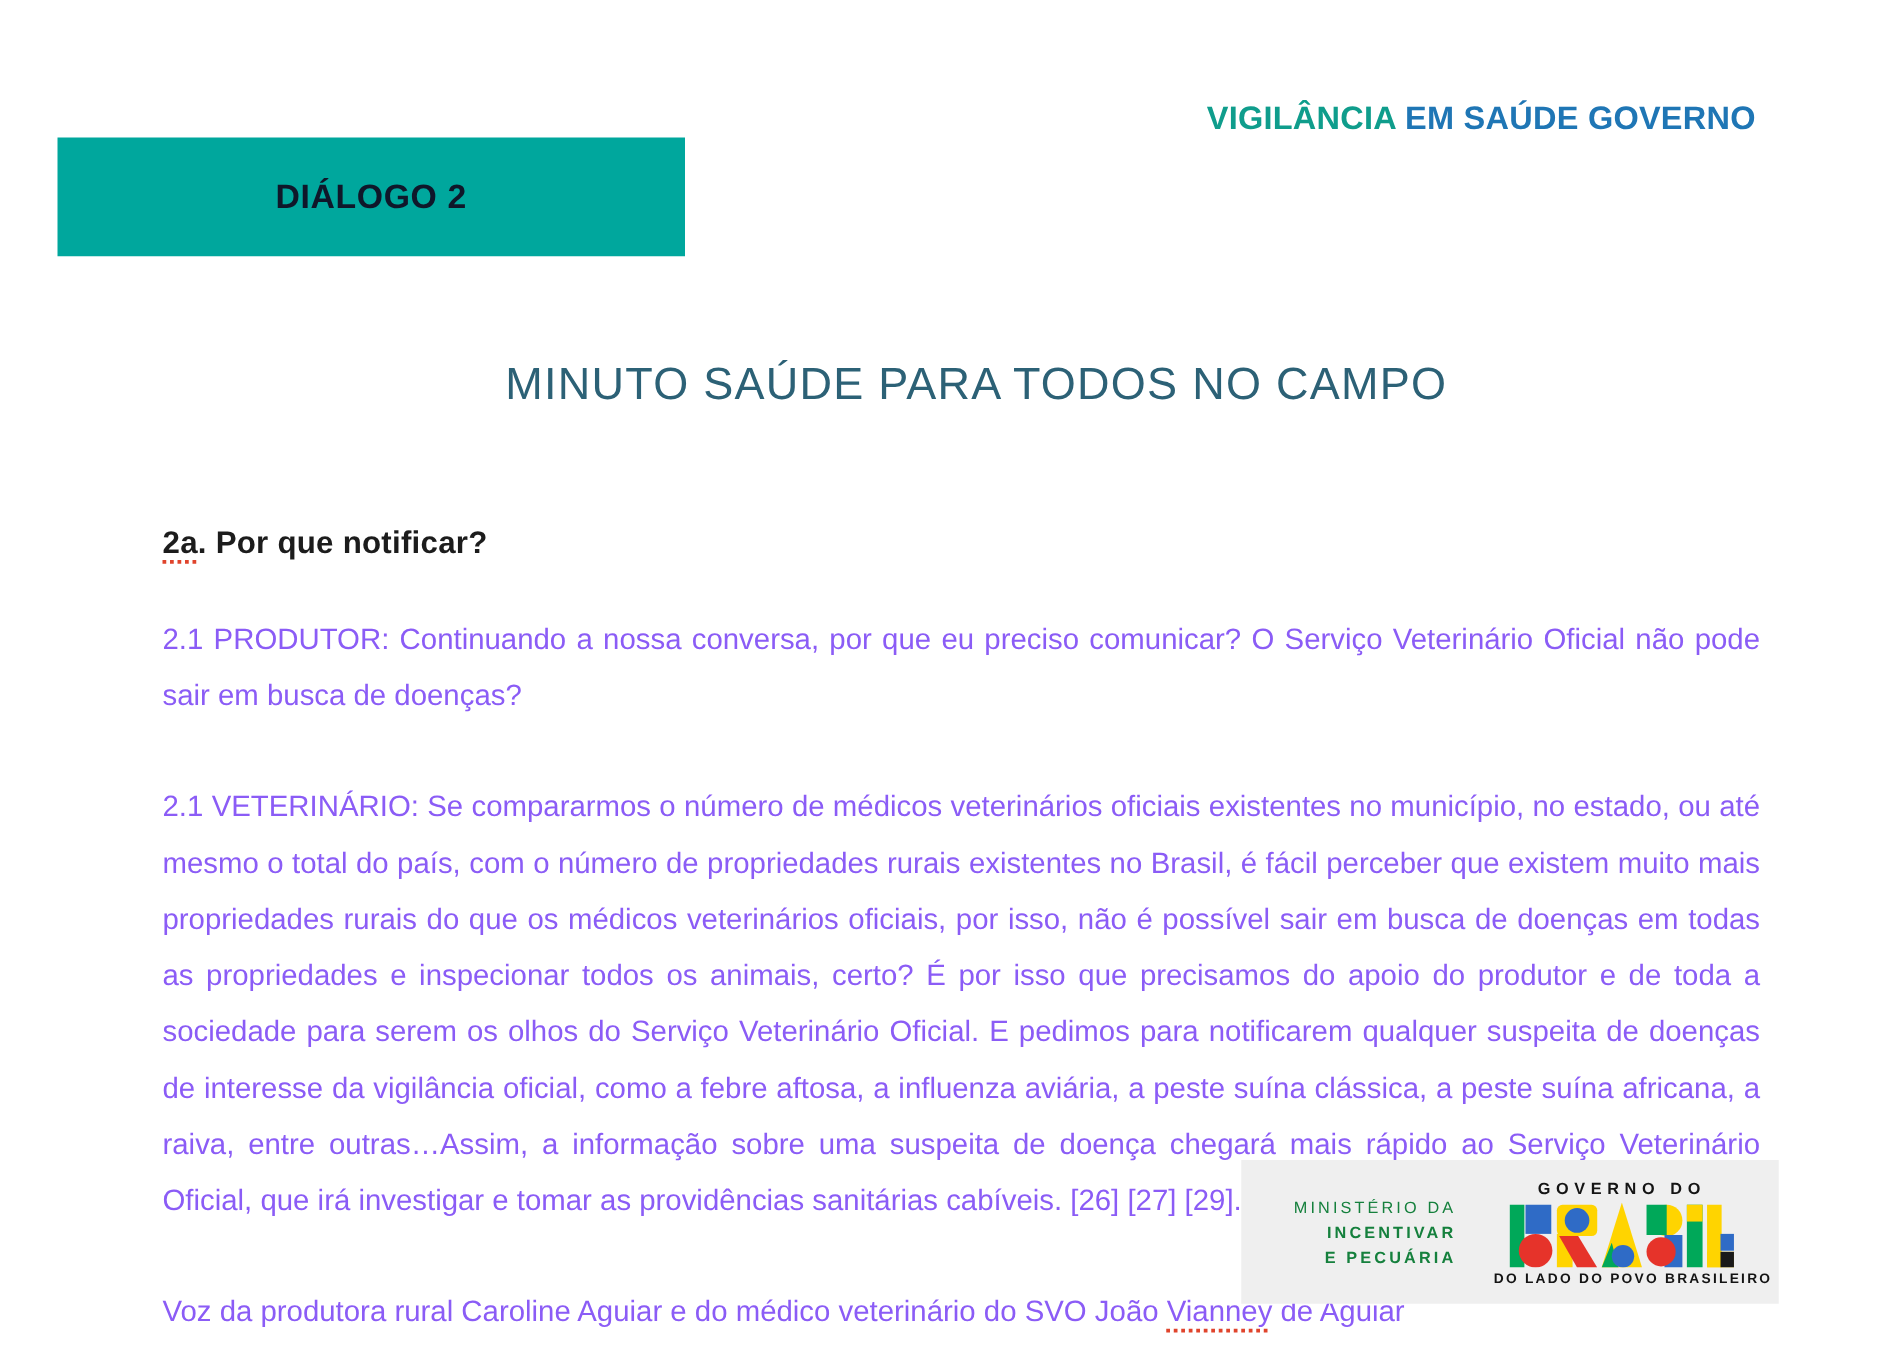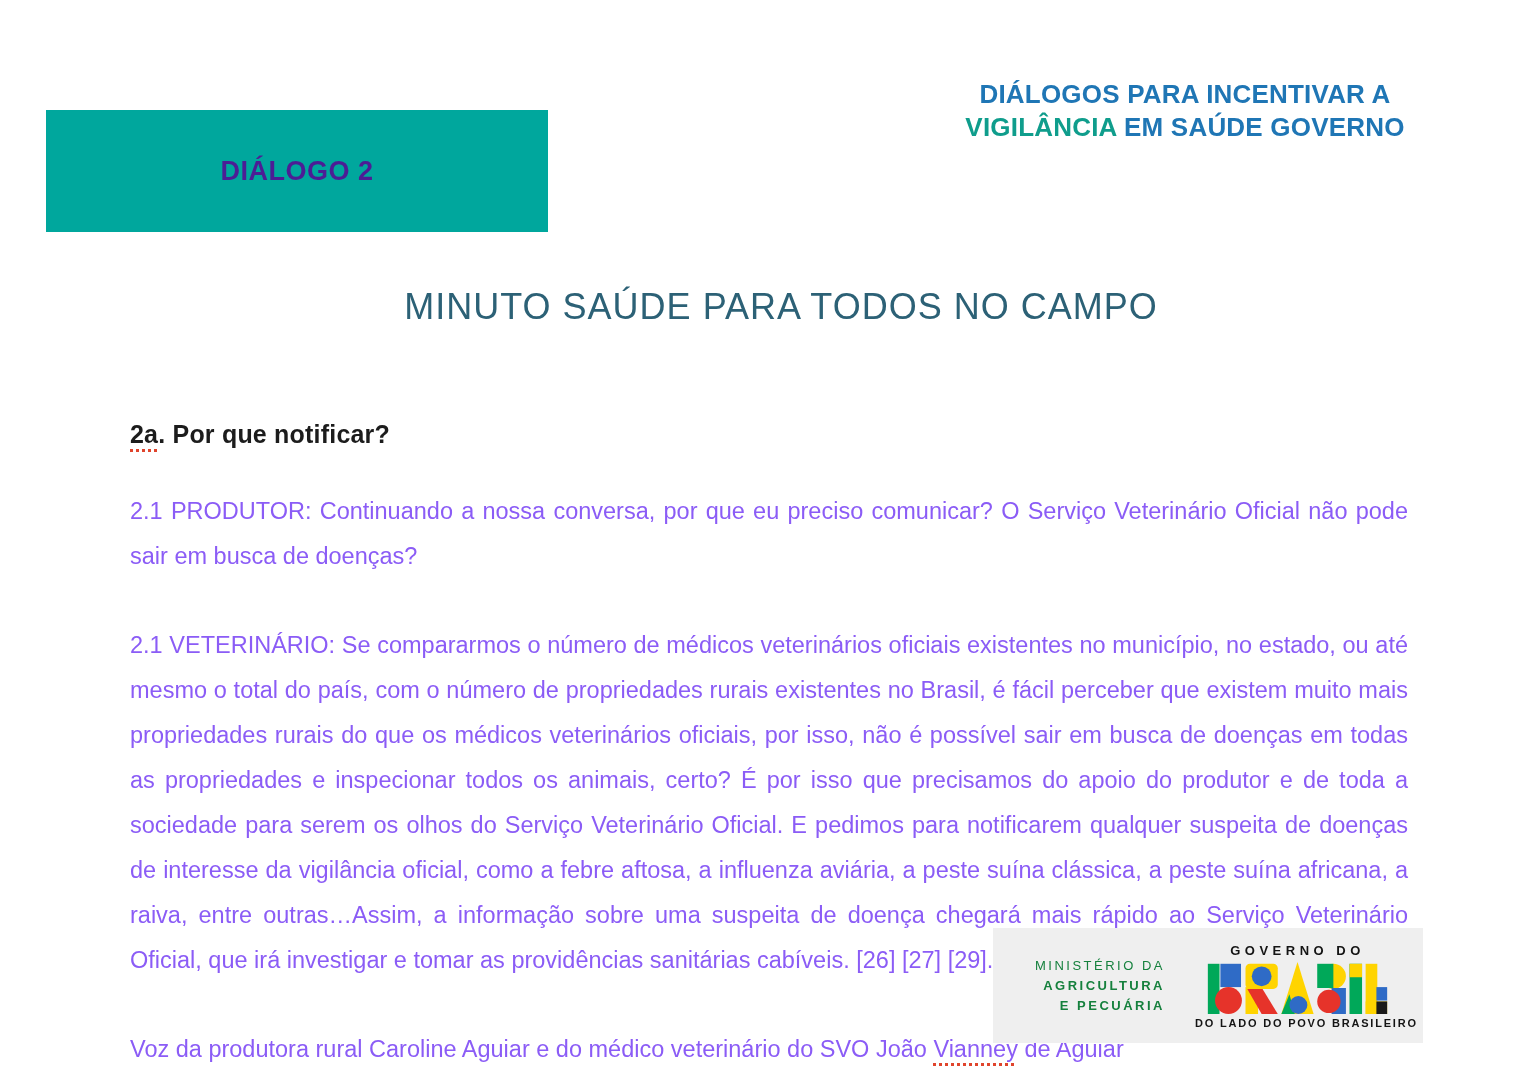--- a/index.html
+++ b/index.html
@@ -1,22 +1,22 @@
 <!DOCTYPE html>
 <html><head>
 <meta charset="utf-8">
 <style>
   html,body{margin:0;padding:0;background:#fff;}
   .page{position:relative;width:1522px;height:1080px;background:#ffffff;overflow:hidden;
         font-family:"Liberation Sans","DejaVu Sans",sans-serif;color:#3e3e3e;}
 
   
-  .dialog-banner{position:absolute;left:46px;top:110px;width:502px;height:122px;
+  .dialog-banner{position:absolute;left:46px;top:110px;width:502px;height:95px;
     background:#00a79d;display:flex;flex-direction:row;align-items:center;
-    justify-content:center;gap:13px;color:#4c1d95;}
+    justify-content:center;gap:13px;color:#0f172a;}
   .banner-title{font-size:27px;font-weight:800;letter-spacing:.5px;}
   .banner-subtitle{font-size:26px;font-weight:800;letter-spacing:.3px;}
 
   
   .header-right{position:absolute;top:78px;left:950px;width:470px;text-align:center;
     font-weight:800;font-size:26px;line-height:33px;color:#1f76b5;letter-spacing:.2px;}
   .header-right .teal{color:#0f9d8c;}
 
   
   .main-title{position:absolute;top:286px;left:0;width:100%;margin:0;padding-left:40px;
@@ -50,40 +50,39 @@
 </head>
 <body>
 
 <div class="page">
 
   <div class="dialog-banner">
     <div class="banner-title">DIÁLOGO 2</div>
   </div>
 
   <div class="header-right">
-    <div>DIÁLOGOS PARA INCENTIVAR A</div>
     <div><span class="teal">VIGILÂNCIA</span><span> EM SAÚDE GOVERNO</span></div>
   </div>
 
   <h1 class="main-title">MINUTO SAÚDE PARA TODOS NO CAMPO</h1>
 
   <div class="content">
     <h2 class="section-heading"><span class="misspell">2a</span><span>. Por que notificar?</span></h2>
 
     <p>2.1 PRODUTOR: Continuando a nossa conversa, por que eu preciso comunicar? O Serviço Veterinário Oficial  não pode sair em busca de doenças?</p>
 
     <p>2.1 VETERINÁRIO: Se compararmos o número de médicos veterinários oficiais existentes no município, no estado, ou até mesmo o total do país, com o número de propriedades rurais existentes no Brasil, é fácil perceber que existem muito mais propriedades rurais do  que os médicos veterinários oficiais, por isso, não é possível sair em busca de doenças em todas as propriedades e inspecionar todos os animais, certo? É por isso que precisamos do apoio do produtor e de toda a sociedade para serem os olhos do Serviço Veterinário Oficial. E pedimos para notificarem qualquer suspeita de doenças de interesse da vigilância oficial, como a febre aftosa, a influenza aviária, a peste suína clássica, a peste suína africana, a raiva, entre outras…Assim, a informação sobre uma suspeita de doença chegará mais rápido ao Serviço Veterinário Oficial, que irá investigar e tomar as providências sanitárias cabíveis. [26] [27] [29].</p>
 
     <p class="voice"><span>Voz da produtora rural Caroline Aguiar e do médico veterinário do SVO João </span><span class="misspell">Vianney</span><span> de Aguiar</span></p>
   </div>
 
   <div class="footer-box">
     <div class="ministry">
       <div class="m1">MINISTÉRIO DA</div>
-      <div class="m2">AGRICULTURA</div>
+      <div class="m2">INCENTIVAR</div>
       <div class="m2">E PECUÁRIA</div>
     </div>
     <div class="gov">
       <div class="gov-top">GOVERNO DO</div>
       <svg class="brasil-logo" viewBox="0 0 200 58" role="img">
         <g>
           <rect class="bg" x="0" y="2" width="13" height="56"></rect>
           <rect class="bb" x="14" y="2" width="23" height="26"></rect>
           <circle class="br" cx="23" cy="43" r="15"></circle>
         </g>

